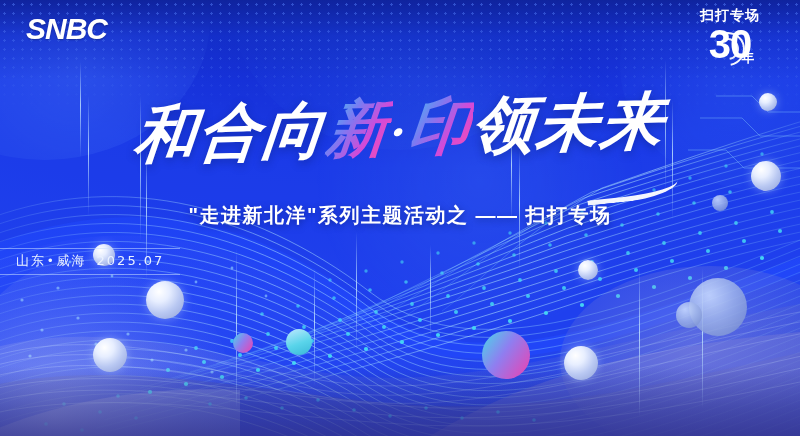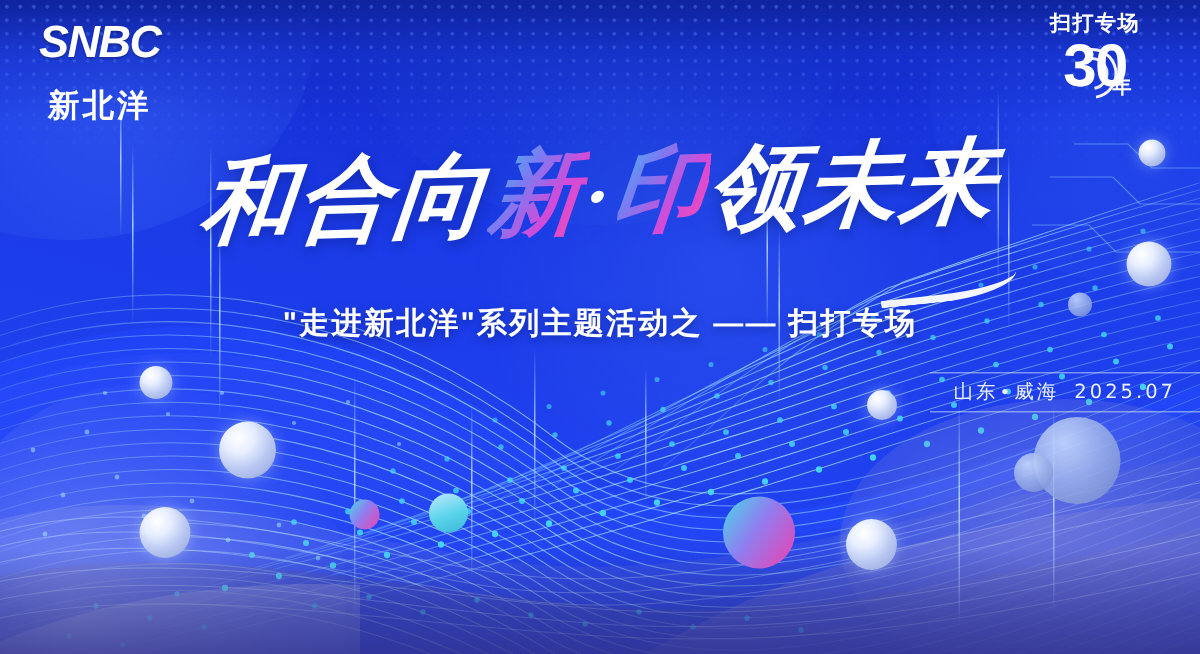--- a/index.html
+++ b/index.html
@@ -89,21 +89,21 @@
   .title .dot{color:#ffffff;font-size:44px;vertical-align:middle;}
   .swoosh{position:absolute;right:122px;top:78px;width:92px;height:22px;
     border-bottom:5px solid #ffffff;border-radius:0 0 60% 0;transform:rotate(-6deg);opacity:.95;}
 
   
   .subtitle{position:absolute;left:0;top:202px;width:800px;text-align:center;
     font-size:20px;font-weight:bold;color:#ffffff;letter-spacing:1.5px;
     text-shadow:0 2px 6px rgba(8,24,100,.5);}
 
   
-  .datebar{position:absolute;left:0;top:248px;width:800px;text-align:right;}
+  .datebar{position:absolute;left:0;top:248px;width:800px;text-align:left;}
   .dateinner{display:inline-block;padding:3px 16px 4px;
     border-top:1px solid rgba(200,222,255,.55);
     border-bottom:1px solid rgba(200,222,255,.55);
     font-size:13px;color:#eaf2ff;letter-spacing:2px;}
   .dateinner .sep{padding:0 2px;}
   .dateinner .d{margin-left:10px;font-family:"DejaVu Sans",sans-serif;}
 
   
   .lpanel{position:absolute;left:-40px;bottom:-10px;width:270px;height:190px;border-radius:50% 50% 0 0 / 70% 70% 0 0;
     background:radial-gradient(ellipse at 35% 85%, rgba(225,225,245,.40), rgba(190,195,235,.12) 55%, rgba(160,170,230,0) 78%);}
@@ -388,21 +388,20 @@
       <div class="orb w" style="left: 564px; top: 346px; width: 34px; height: 34px;"></div>
       <div class="orb dim" style="left: 689px; top: 278px; width: 58px; height: 58px;"></div>
       <div class="orb dim" style="left: 676px; top: 302px; width: 26px; height: 26px;"></div>
       <div class="orb w" style="left: 759px; top: 93px; width: 18px; height: 18px;"></div>
       <div class="orb w" style="left: 751px; top: 161px; width: 30px; height: 30px;"></div>
       <div class="orb dim" style="left: 712px; top: 195px; width: 16px; height: 16px;"></div>
     </div>
 
   <div class="logo">
     <span class="logo-mark">SNBC</span>
-    <span class="logo-cn">新北洋</span>
   </div>
 
   <div class="badge">
     <div class="badge-top">扫打专场</div>
     <div class="badge-num">
       <span>30</span>
       <span class="badge-arc"></span>
       <span class="badge-arc2"></span>
       <span class="badge-year">年</span>
     </div>

